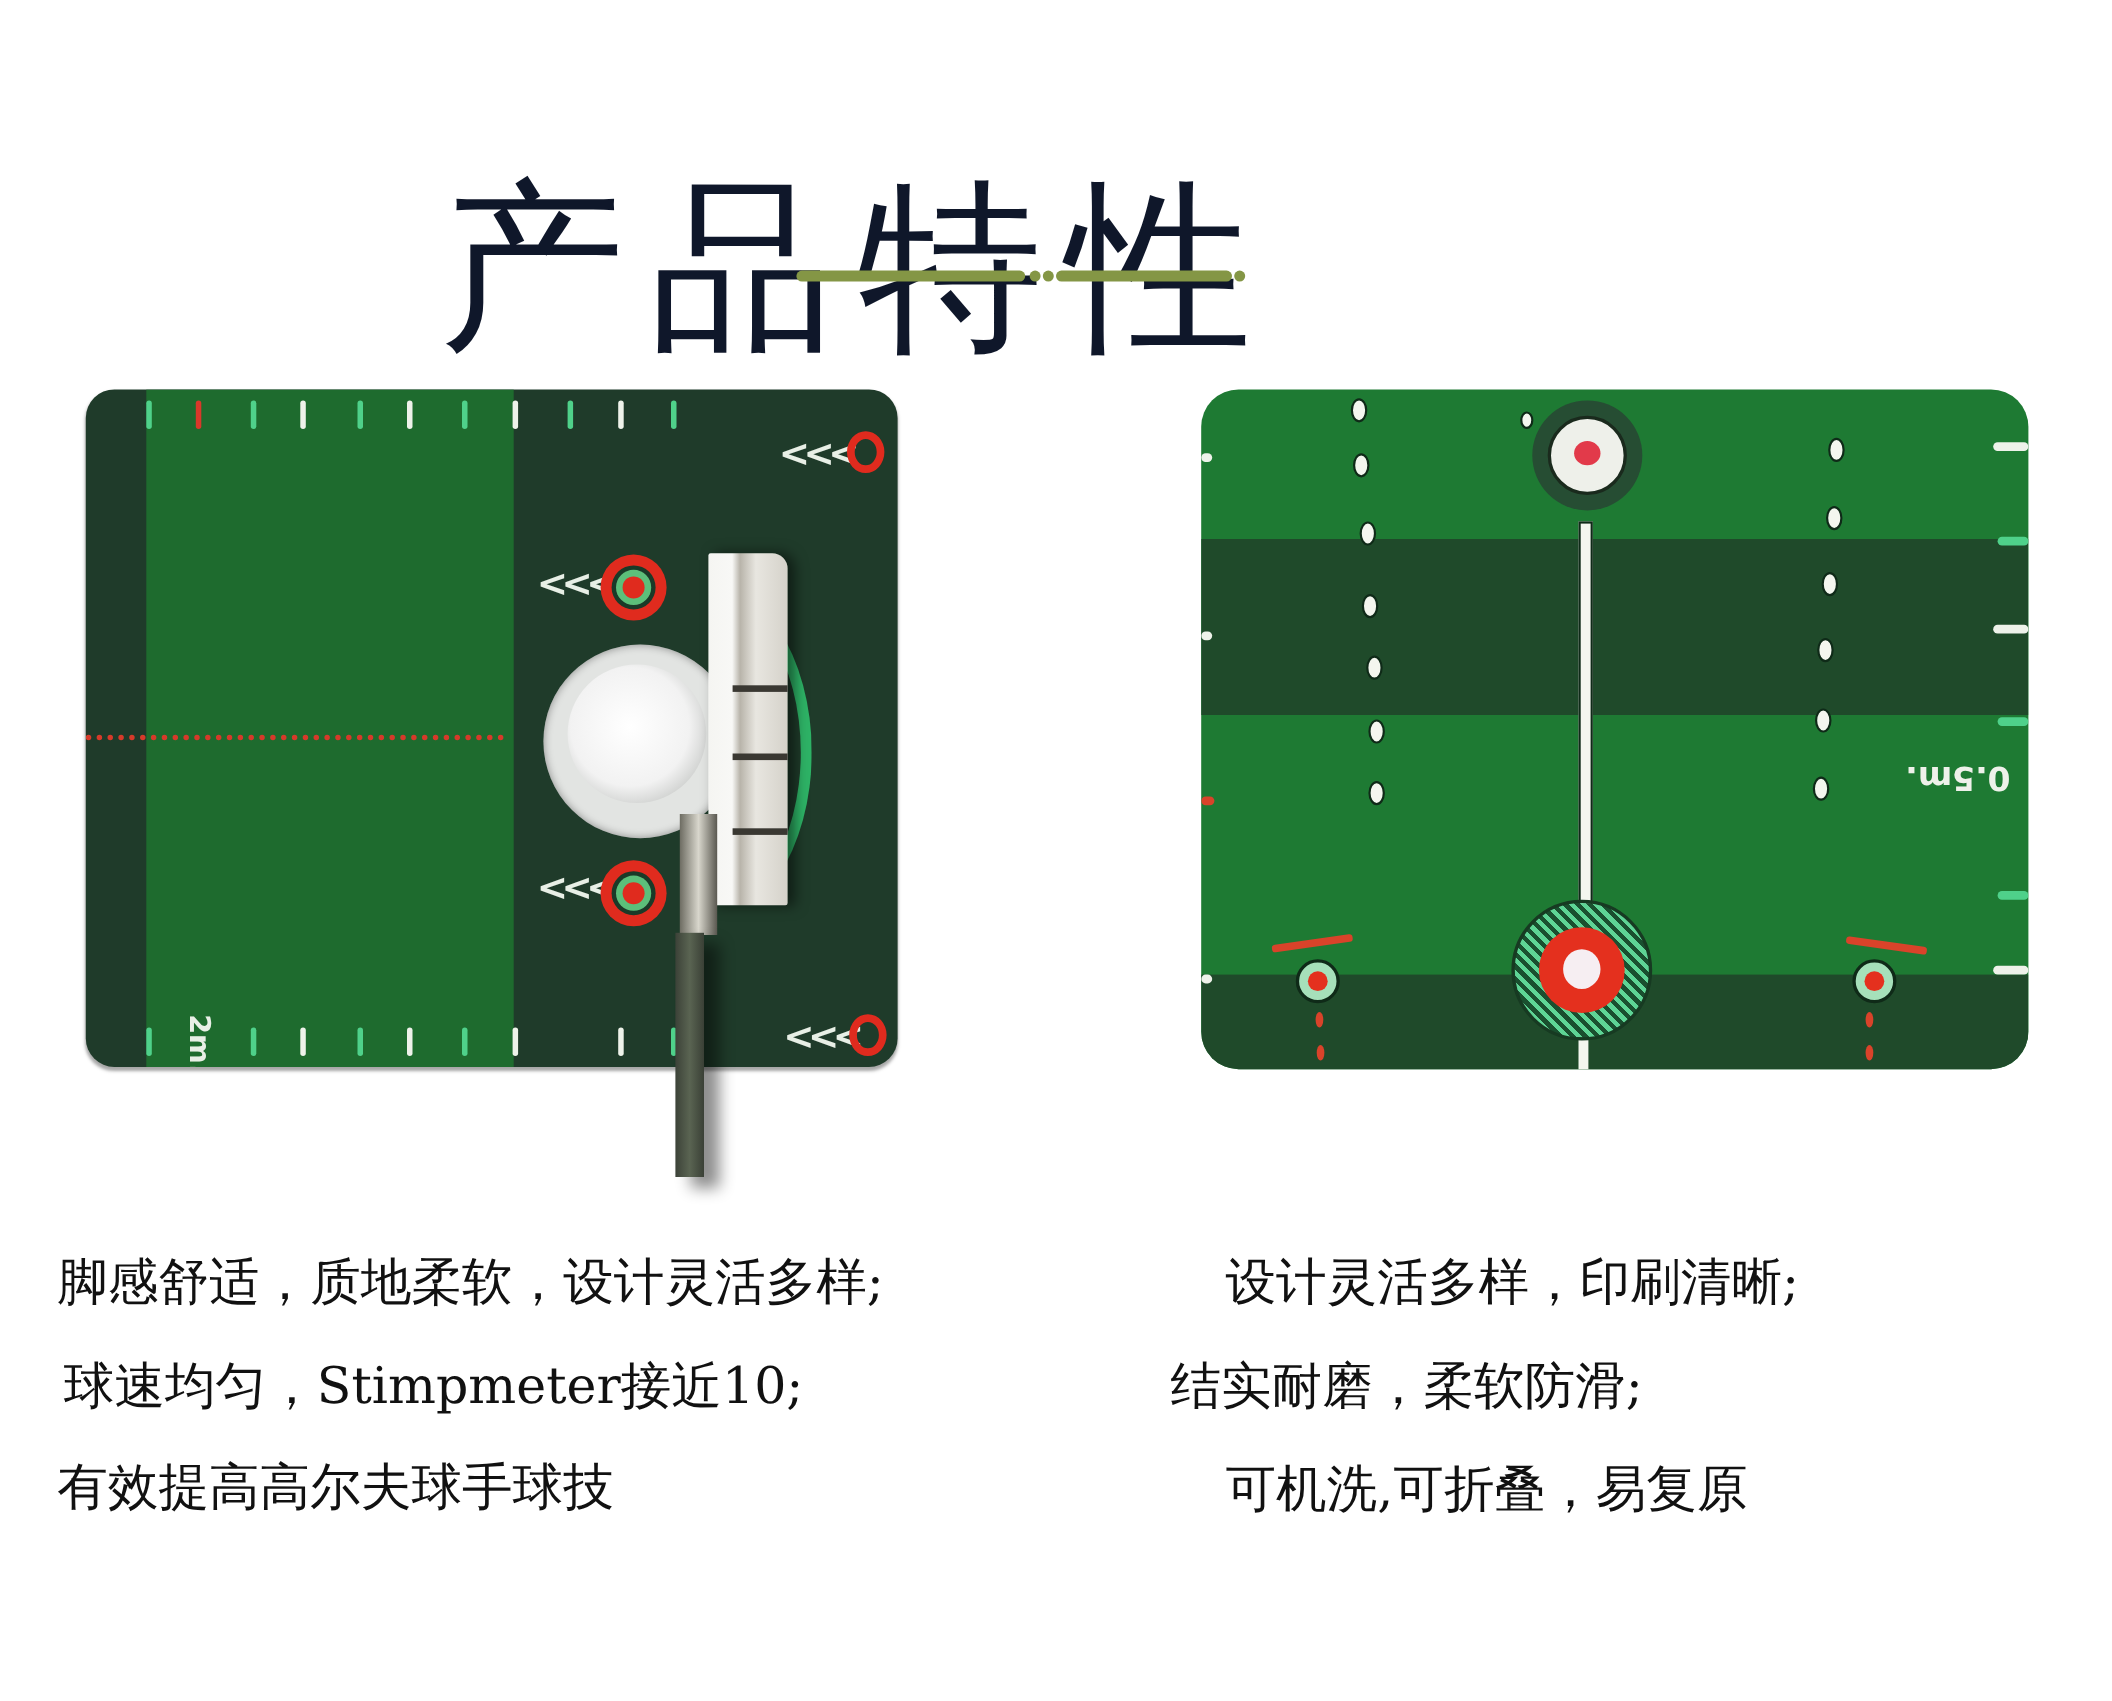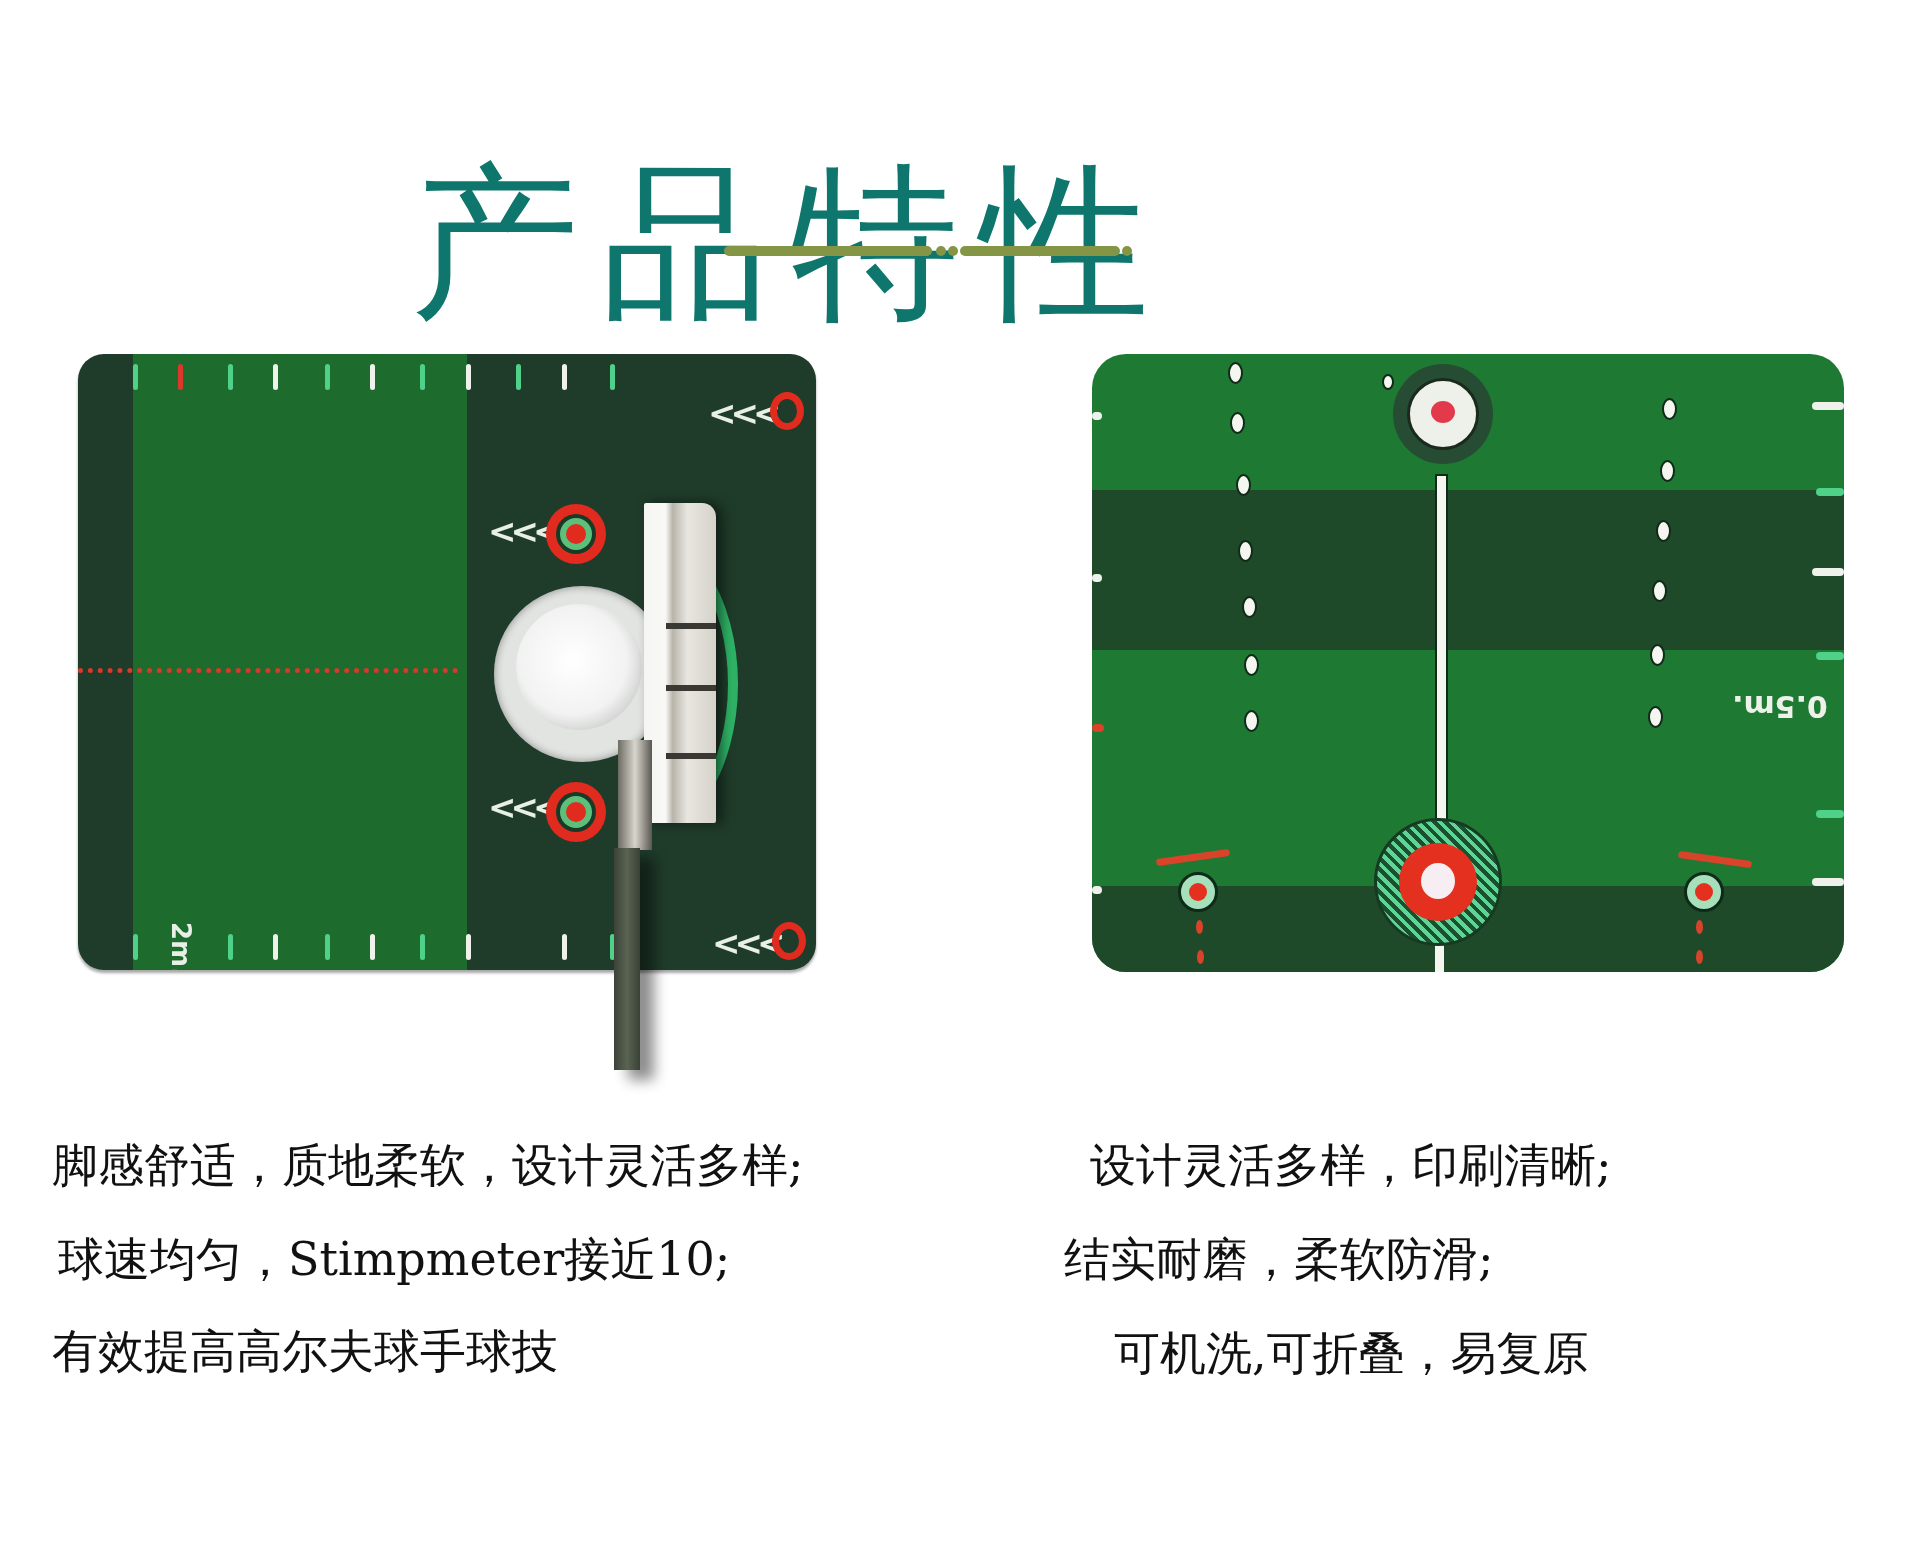--- a/index.html
+++ b/index.html
@@ -1,17 +1,17 @@
 <!DOCTYPE html>
 <html><head>
 <meta charset="utf-8">
 <style>
   html,body{margin:0;padding:0;background:#ffffff;}
   body{width:1920px;height:1546px;position:relative;overflow:hidden;font-family:"DejaVu Serif","Liberation Serif",serif;color:#111;}
-  .title{position:absolute;left:0;top:40px;width:1560px;text-align:center;font-size:168px;line-height:180px;letter-spacing:22px;font-family:"DejaVu Serif","Liberation Serif",serif;font-weight:normal;color:#0f766e;padding-left:11px;}
+  .title{position:absolute;left:0;top:40px;width:1560px;text-align:center;font-size:168px;line-height:180px;letter-spacing:22px;font-family:"DejaVu Serif","Liberation Serif",serif;font-weight:normal;color:#0f172a;}
   .divider{position:absolute;top:246px;height:10px;left:724px;width:420px;}
   .divider span{position:absolute;top:0;height:10px;background:#849645;border-radius:5px;}
 
   
   .matL{position:absolute;left:78px;top:354px;width:738px;height:616px;background:#1f3b2a;border-radius:26px;overflow:hidden;box-shadow:0 3px 3px rgba(0,0,0,.35);}
   .matL .light{position:absolute;left:55px;top:0;width:334px;height:100%;background:#1e6b2e;}
   .tick{position:absolute;width:5px;height:26px;border-radius:3px;}
   .redline{position:absolute;left:0;top:314px;width:380px;height:0;border-top:5px dotted #d63a2a;}
   .arrows{position:absolute;color:#e8efe6;font-weight:bold;font-family:"DejaVu Sans",sans-serif;font-size:34px;letter-spacing:-6px;line-height:34px;}
   .ringO{position:absolute;border-radius:50%;border:7px solid #e02b1e;box-sizing:border-box;}
@@ -181,15 +181,15 @@
   <div class="reddot" style="left:604px;top:566px"></div>
   <div class="reddot" style="left:604px;top:596px"></div>
 
   <div class="label05">0.5m.</div>
 </div>
 
 <div class="feat" style="left:52px;top:1140px">脚感舒适，质地柔软，设计灵活多样;</div>
 <div class="feat" style="left:58px;top:1234px">球速均匀，Stimpmeter接近10;</div>
 <div class="feat" style="left:52px;top:1326px">有效提高高尔夫球手球技</div>
 
-<div class="feat" style="left:1090px;top:1140px">设计灵活多样，印刷清晰;</div>
+<div class="feat" style="left:1114px;top:1140px">设计灵活多样，印刷清晰;</div>
 <div class="feat" style="left:1064px;top:1234px">结实耐磨，柔软防滑;</div>
 <div class="feat" style="left:1114px;top:1328px">可机洗,可折叠，易复原</div>
 
 </body></html>

